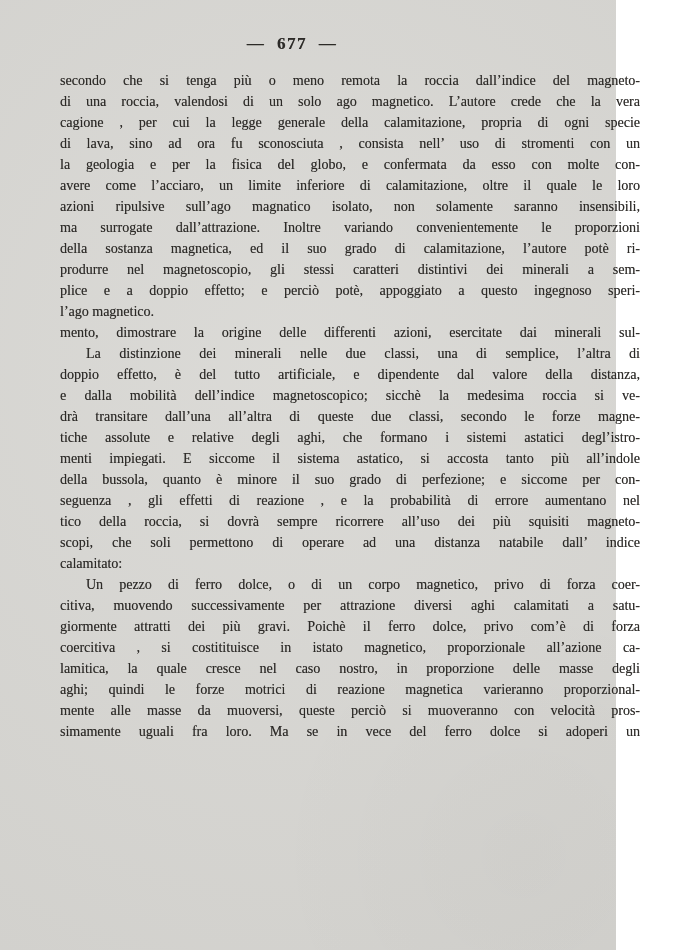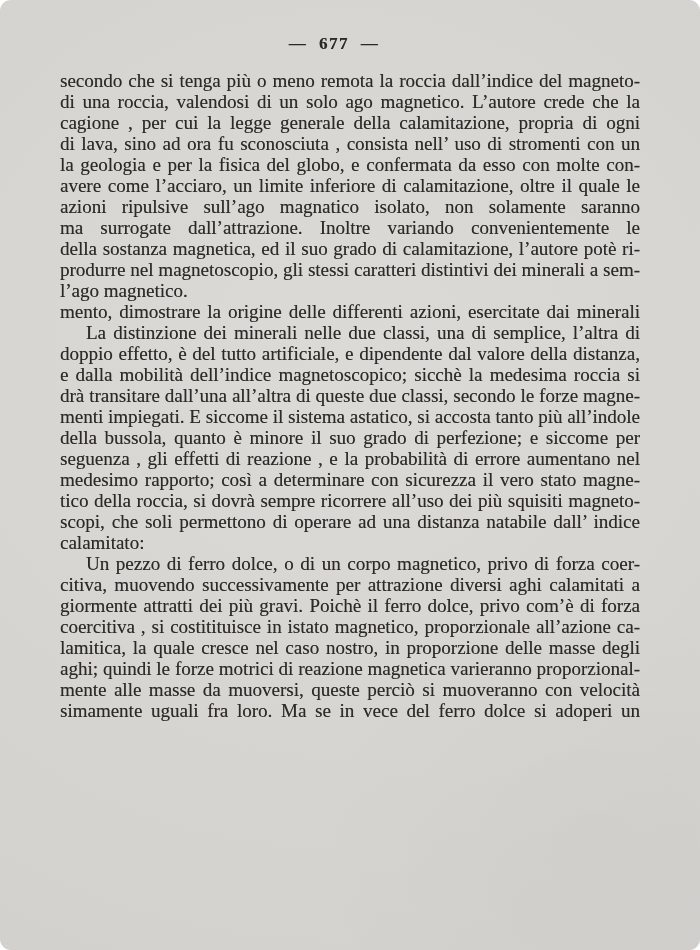--- a/index.html
+++ b/index.html
@@ -5,41 +5,40 @@
   :root{
     --paper:#d6d5d1;
     --ink:#2c2a27;
   }
   html,body{margin:0;padding:0;}
   body{
     width:700px;height:950px;overflow:hidden;
     font-family:"Liberation Serif", serif;
   }
   .sheet{
-    position:relative;width:700px;height:950px;
+    position:relative;width:616px;height:950px;
     background:
       radial-gradient(140% 95% at 48% 38%, rgba(255,255,255,0.12), rgba(0,0,0,0.025) 82%),
       radial-gradient(60% 40% at 85% 90%, rgba(0,0,0,0.02), rgba(0,0,0,0) 70%),
       var(--paper);
     color:var(--ink);
-    border-radius:11px;
   }
   .page-number{
     position:absolute;top:34px;left:0;width:100%;
     text-align:center;
     transform:translateX(-16px);
     font-size:17px;font-weight:700;
     letter-spacing:1.5px;
     word-spacing:6px;
     color:var(--ink);
     text-shadow:0.2px 0.2px 0.5px rgba(44,42,39,0.55);
   }
   .textblock{
     position:absolute;left:60px;top:70px;width:580px;
-    font-size:19px;
+    font-size:14px;
     color:var(--ink);
     text-shadow:0.2px 0.2px 0.45px rgba(44,42,39,0.5);
   }
   .line{
     height:21px;line-height:21px;
     overflow:hidden;
     text-align:justify;
   }
   .line::after{
     content:"";display:inline-block;width:100%;height:0;
@@ -59,30 +58,31 @@
   <div class="line">secondo che si tenga più o meno remota la roccia dall’indice del magneto-</div>
       <div class="line">di una roccia, valendosi di un solo ago magnetico. L’autore crede che la vera</div>
       <div class="line">cagione , per cui la legge generale della calamitazione, propria di ogni specie</div>
       <div class="line">di lava, sino ad ora fu sconosciuta , consista nell’ uso di stromenti con un</div>
       <div class="line">la geologia e per la fisica del globo, e confermata da esso con molte con-</div>
       <div class="line">avere come l’acciaro, un limite inferiore di calamitazione, oltre il quale le loro</div>
       <div class="line">azioni ripulsive sull’ago magnatico isolato, non solamente saranno insensibili,</div>
       <div class="line">ma surrogate dall’attrazione. Inoltre variando convenientemente le proporzioni</div>
       <div class="line">della sostanza magnetica, ed il suo grado di calamitazione, l’autore potè ri-</div>
       <div class="line">produrre nel magnetoscopio, gli stessi caratteri distintivi dei minerali a sem-</div>
+      <div class="line">plice e a doppio effetto; e perciò potè, appoggiato a questo ingegnoso speri-</div>
       <div class="line nojust">l’ago magnetico.</div>
       <div class="line">mento, dimostrare la origine delle differenti azioni, esercitate dai minerali sul-</div>
       <div class="line indent">La distinzione dei minerali nelle due classi, una di semplice, l’altra di</div>
       <div class="line">doppio effetto, è del tutto artificiale, e dipendente dal valore della distanza,</div>
       <div class="line">e dalla mobilità dell’indice magnetoscopico; sicchè la medesima roccia si ve-</div>
       <div class="line">drà transitare dall’una all’altra di queste due classi, secondo le forze magne-</div>
+      <div class="line">tiche assolute e relative degli aghi, che formano i sistemi astatici degl’istro-</div>
       <div class="line">menti impiegati. E siccome il sistema astatico, si accosta tanto più all’indole</div>
       <div class="line">della bussola, quanto è minore il suo grado di perfezione; e siccome per con-</div>
       <div class="line">seguenza , gli effetti di reazione , e la probabilità di errore aumentano nel</div>
-      <div class="line">medesimo rapporto; così a determinare con sicurezza il vero stato magne-</div>
       <div class="line">tico della roccia, si dovrà sempre ricorrere all’uso dei più squisiti magneto-</div>
       <div class="line">scopi, che soli permettono di operare ad una distanza natabile dall’ indice</div>
       <div class="line nojust">calamitato:</div>
       <div class="line indent">Un pezzo di ferro dolce, o di un corpo magnetico, privo di forza coer-</div>
       <div class="line">citiva, muovendo successivamente per attrazione diversi aghi calamitati a satu-</div>
       <div class="line">giormente attratti dei più gravi. Poichè il ferro dolce, privo com’è di forza</div>
       <div class="line">coercitiva , si costitituisce in istato magnetico, proporzionale all’azione ca-</div>
       <div class="line">lamitica, la quale cresce nel caso nostro, in proporzione delle masse degli</div>
       <div class="line">aghi; quindi le forze motrici di reazione magnetica varieranno proporzional-</div>
       <div class="line">mente alle masse da muoversi, queste perciò si muoveranno con velocità pros-</div>

